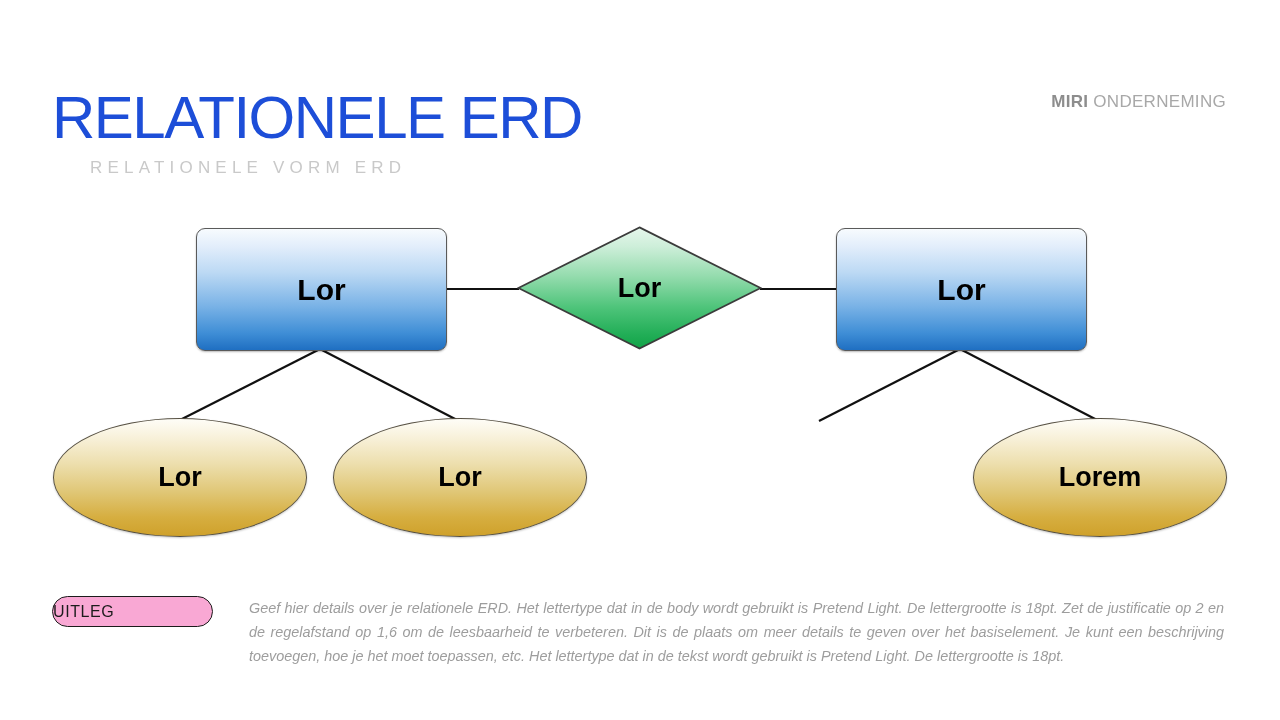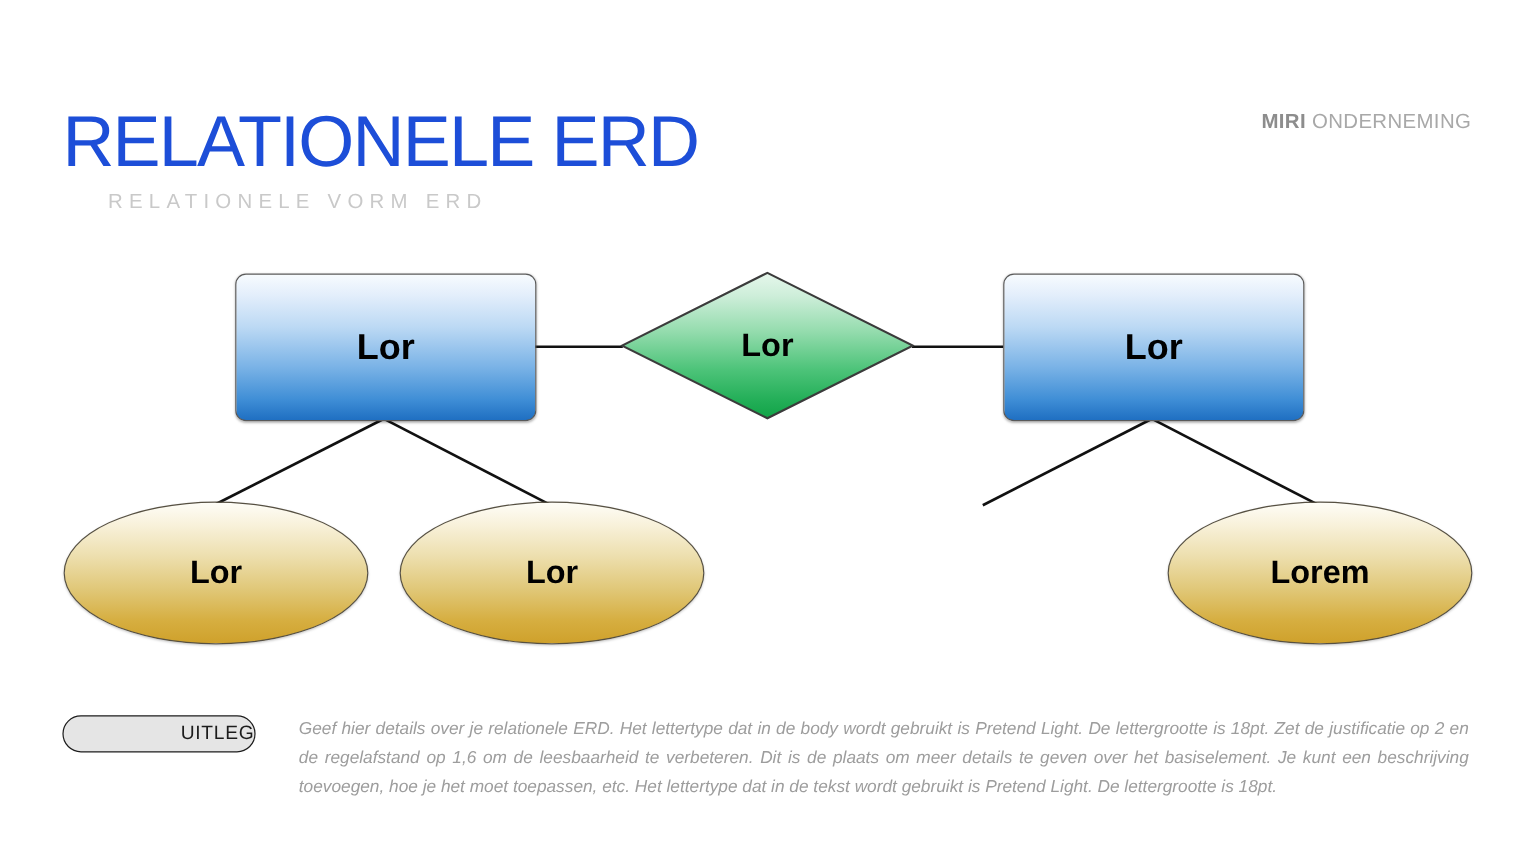--- a/index.html
+++ b/index.html
@@ -139,24 +139,24 @@
 
   
   #uitleg-pill {
     position: absolute;
     left: 52px;
     top: 596px;
     width: 159px;
     height: 29px;
     border: 1.6px solid #1c1c1c;
     border-radius: 16px;
-    background: #e5e5e5;
-    display: flex;
-    align-items: center;
-    justify-content: flex-end;
+    background: #f9a8d4;
+    display: flex;
+    align-items: center;
+    justify-content: flex-start;
   }
   #uitleg-pill span {
     font-size: 16px;
     color: #1c1c1c;
     letter-spacing: 0.6px;
   }
   #body-text {
     position: absolute;
     left: 249px;
     top: 597px;

